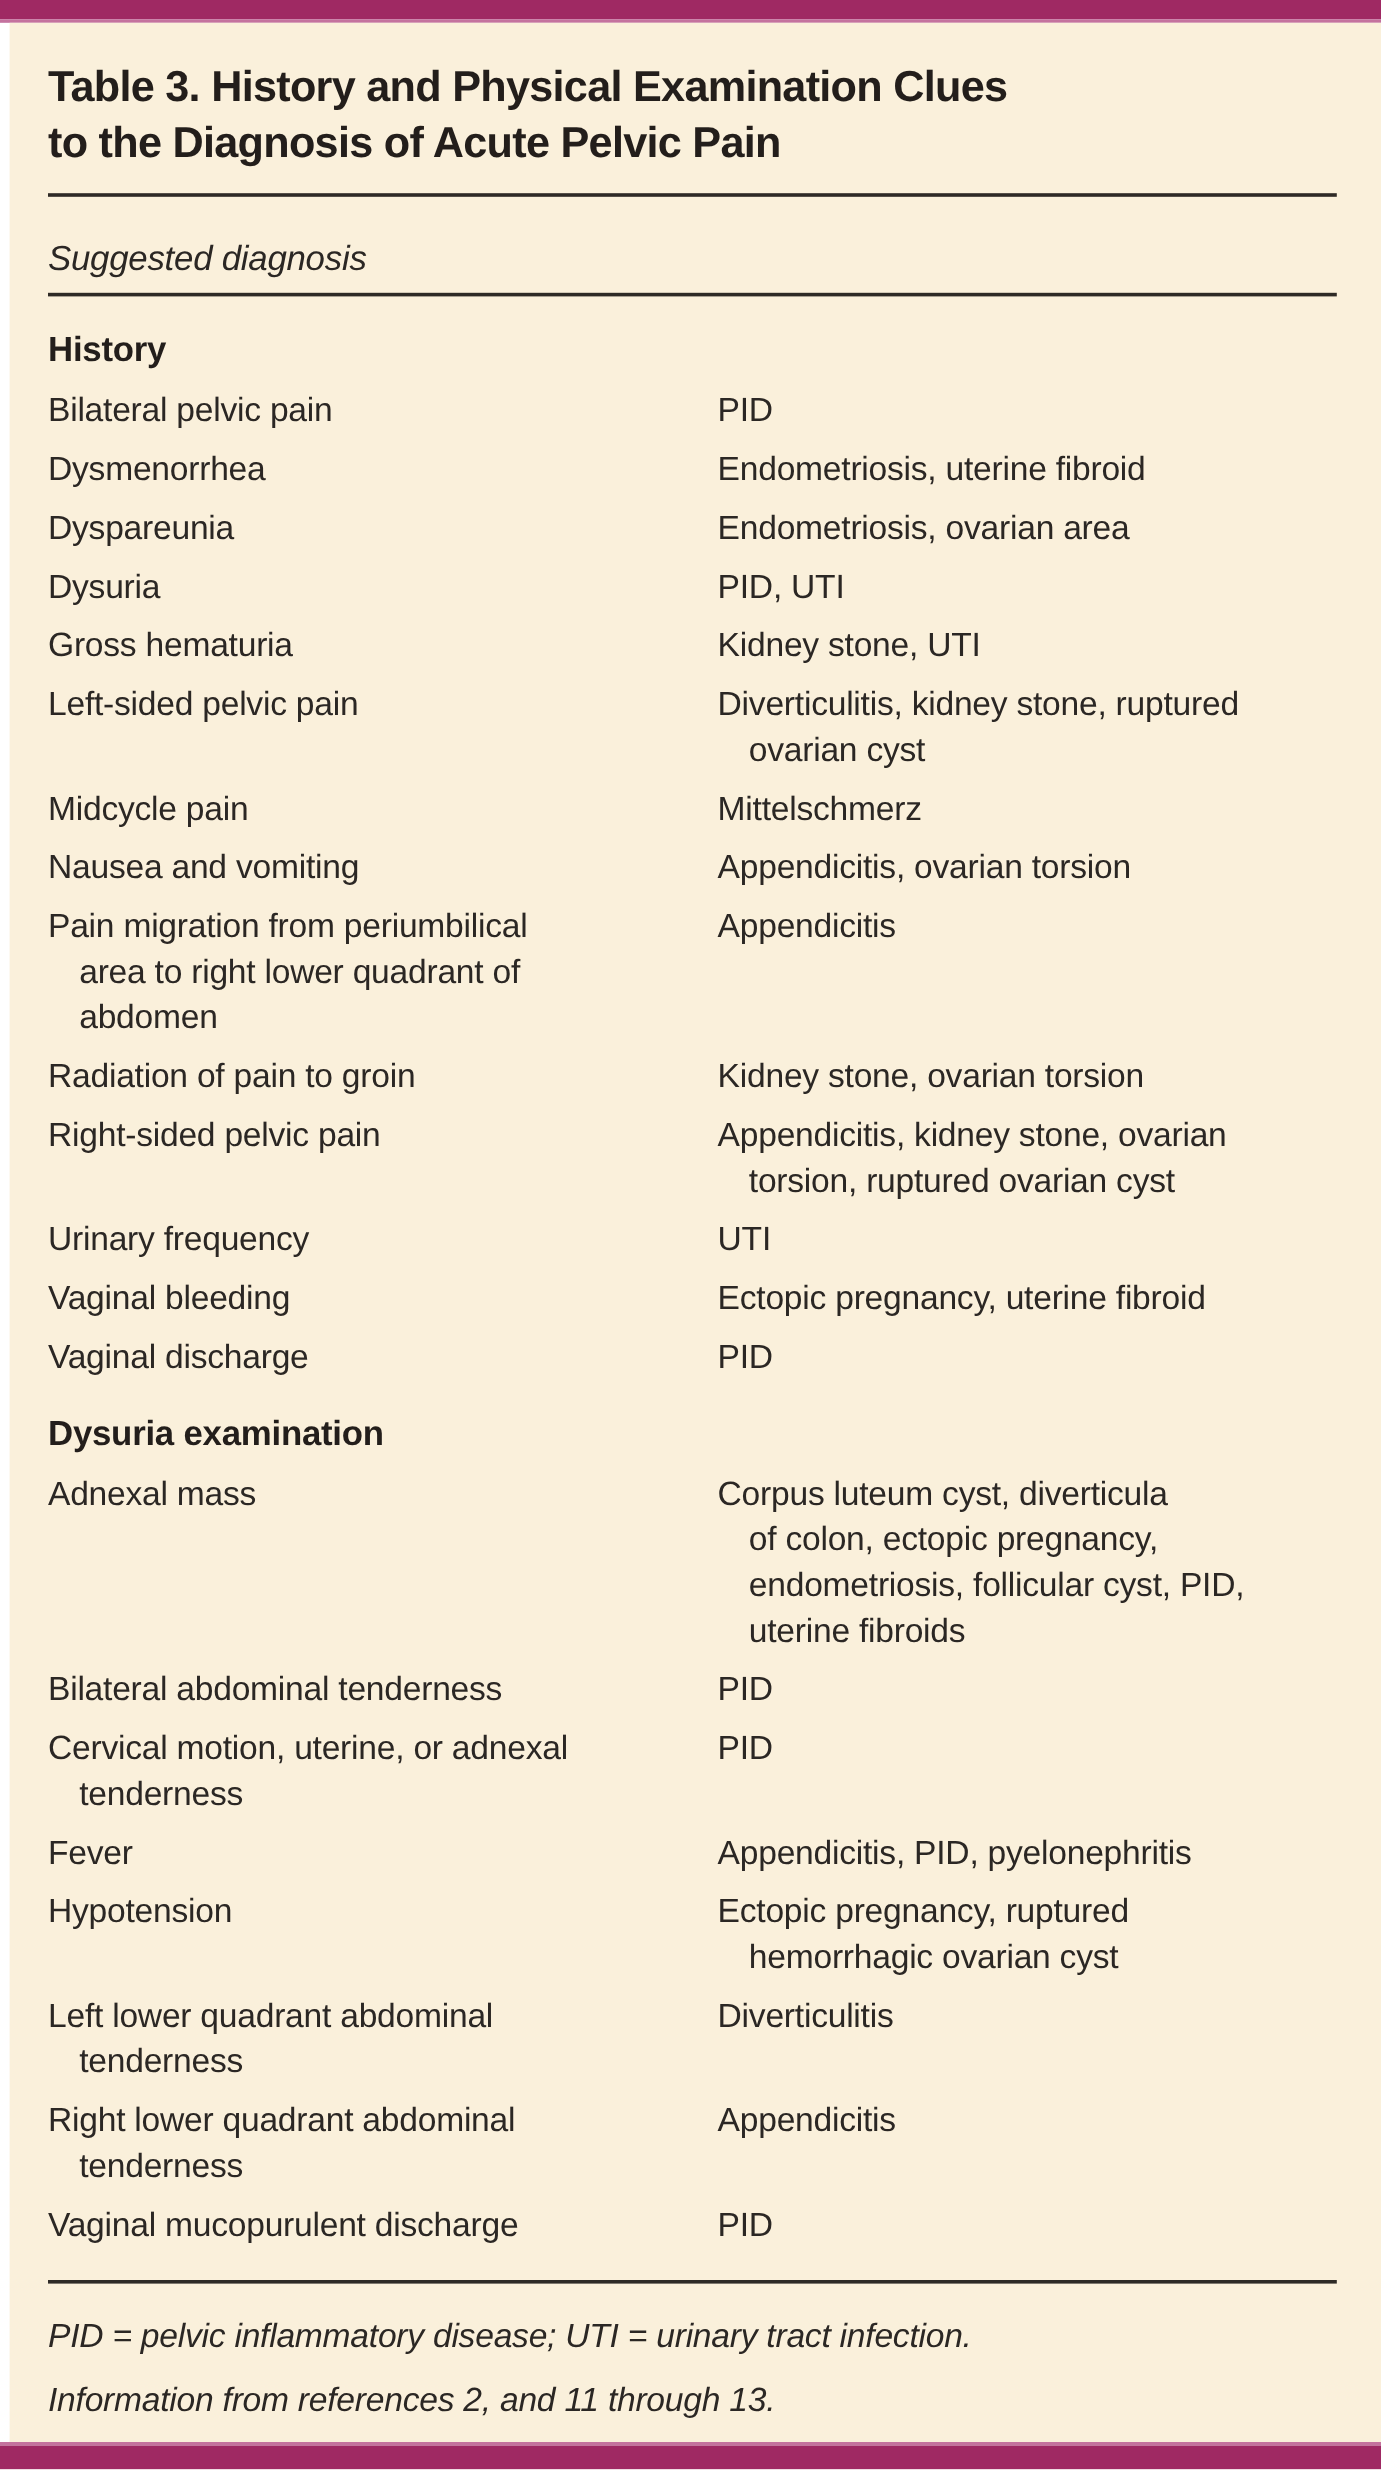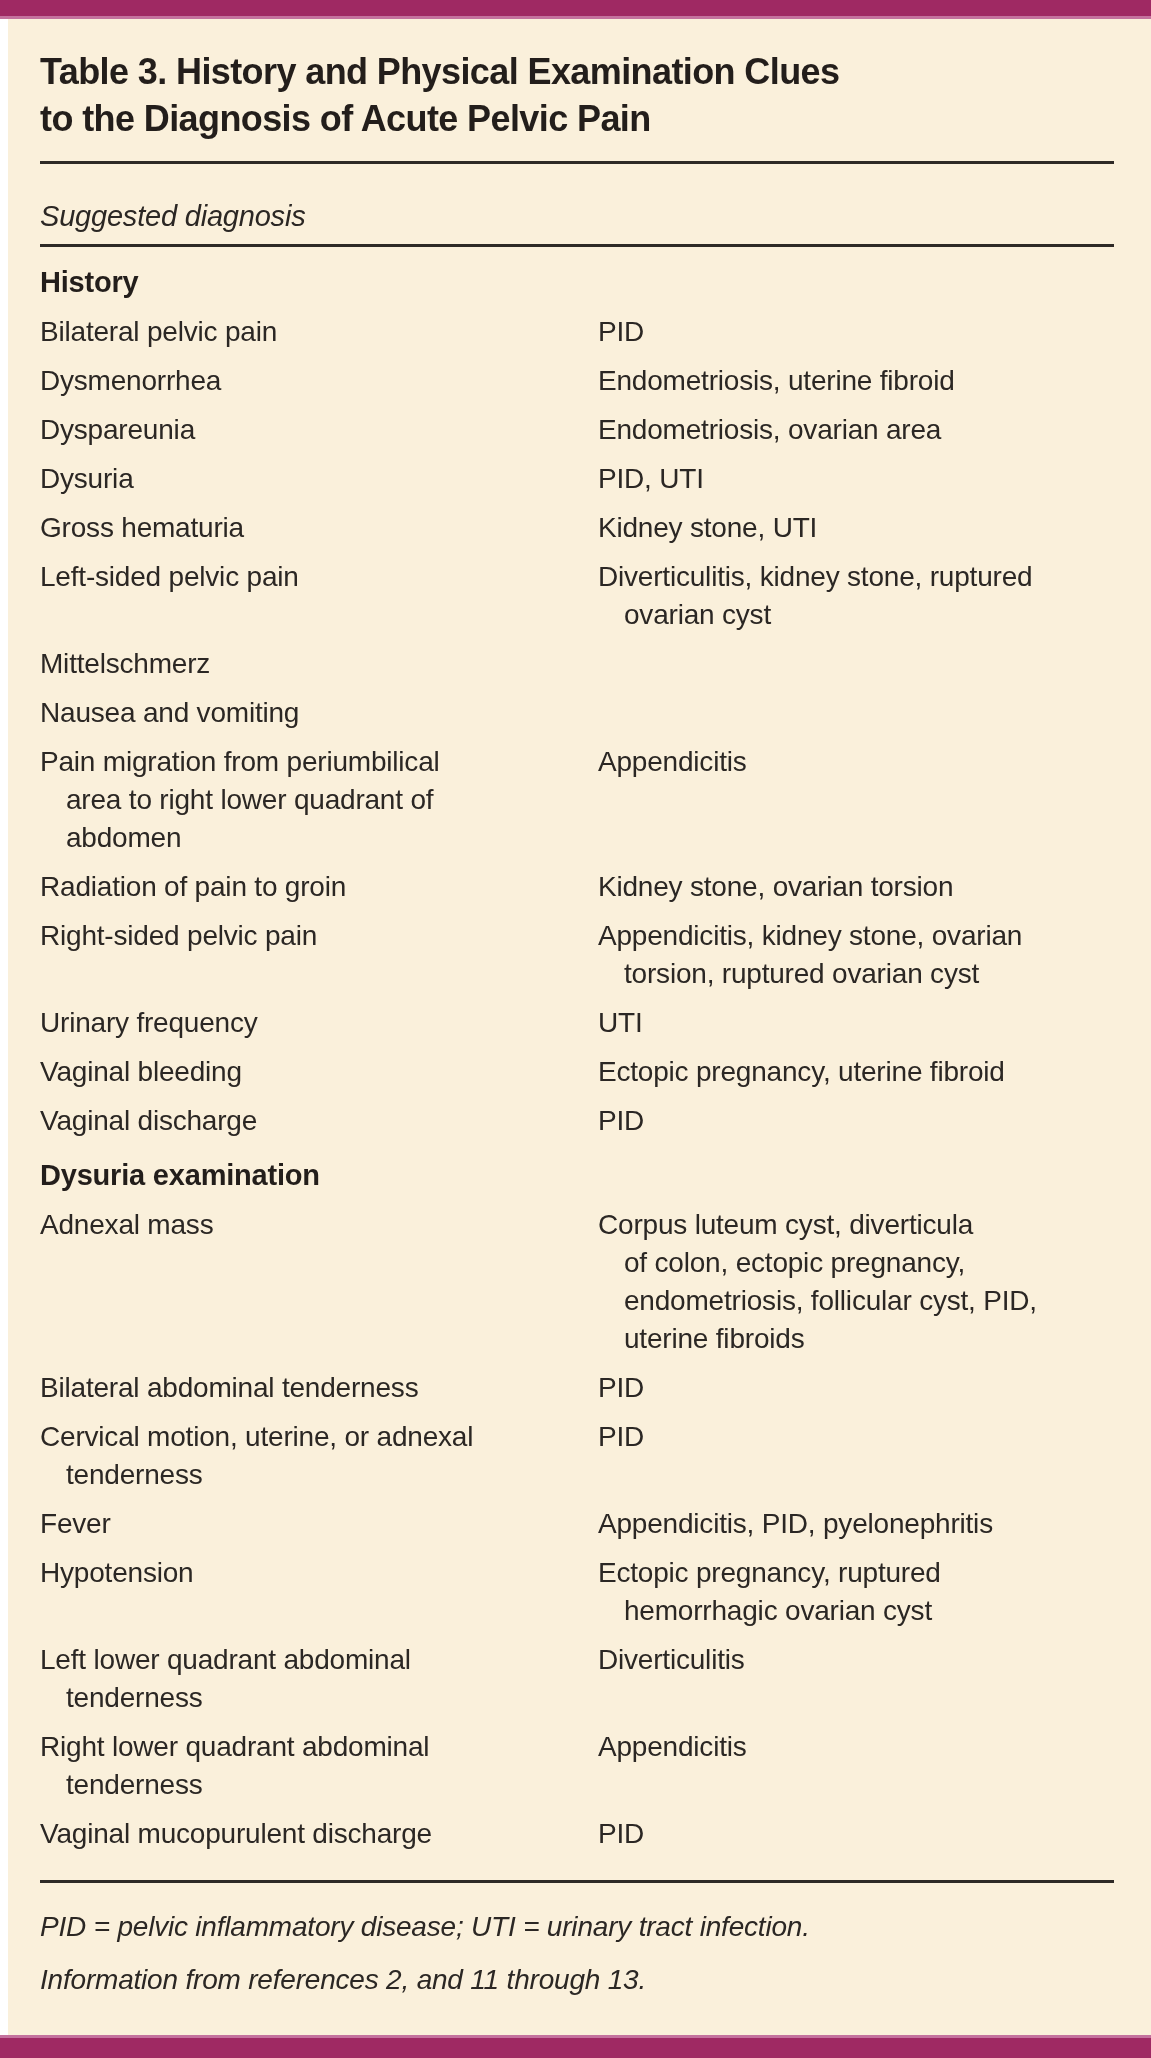--- a/index.html
+++ b/index.html
@@ -57,21 +57,21 @@
   }
   .clue { flex: 0 0 558px; padding-right: 30px; }
   .diag { flex: 1 1 auto; }
   .hdr-cell { font-style: italic; font-size: 29px; }
   .section-heading {
     font-size: 29px;
     font-weight: bold;
     line-height: 38px;
     letter-spacing: -0.2px;
     color: #231E1B;
-    margin: 16px 0 12px 0;
+    margin: 26px 0 12px 0;
   }
   .row { margin-bottom: 11px; }
   .footnote {
     font-size: 28px;
     font-style: italic;
     line-height: 36px;
     letter-spacing: -0.2px;
   }
   .footnote-abbrev { margin-top: 26px; }
   .footnote-source { margin-top: 17px; }
@@ -116,24 +116,26 @@
         <div class="row">
           <div class="cell clue">Gross hematuria</div>
           <div class="cell diag">Kidney stone, UTI</div>
         </div>
         <div class="row">
           <div class="cell clue">Left-sided pelvic pain</div>
           <div class="cell diag">Diverticulitis, kidney stone, ruptured
 ovarian cyst</div>
         </div>
         <div class="row">
+          <div class="cell clue">Midcycle pain</div>
           <div class="cell diag">Mittelschmerz</div>
         </div>
         <div class="row">
           <div class="cell clue">Nausea and vomiting</div>
+          <div class="cell diag">Appendicitis, ovarian torsion</div>
         </div>
         <div class="row">
           <div class="cell clue">Pain migration from periumbilical
 area to right lower quadrant of
 abdomen</div>
           <div class="cell diag">Appendicitis</div>
         </div>
         <div class="row">
           <div class="cell clue">Radiation of pain to groin</div>
           <div class="cell diag">Kidney stone, ovarian torsion</div>

